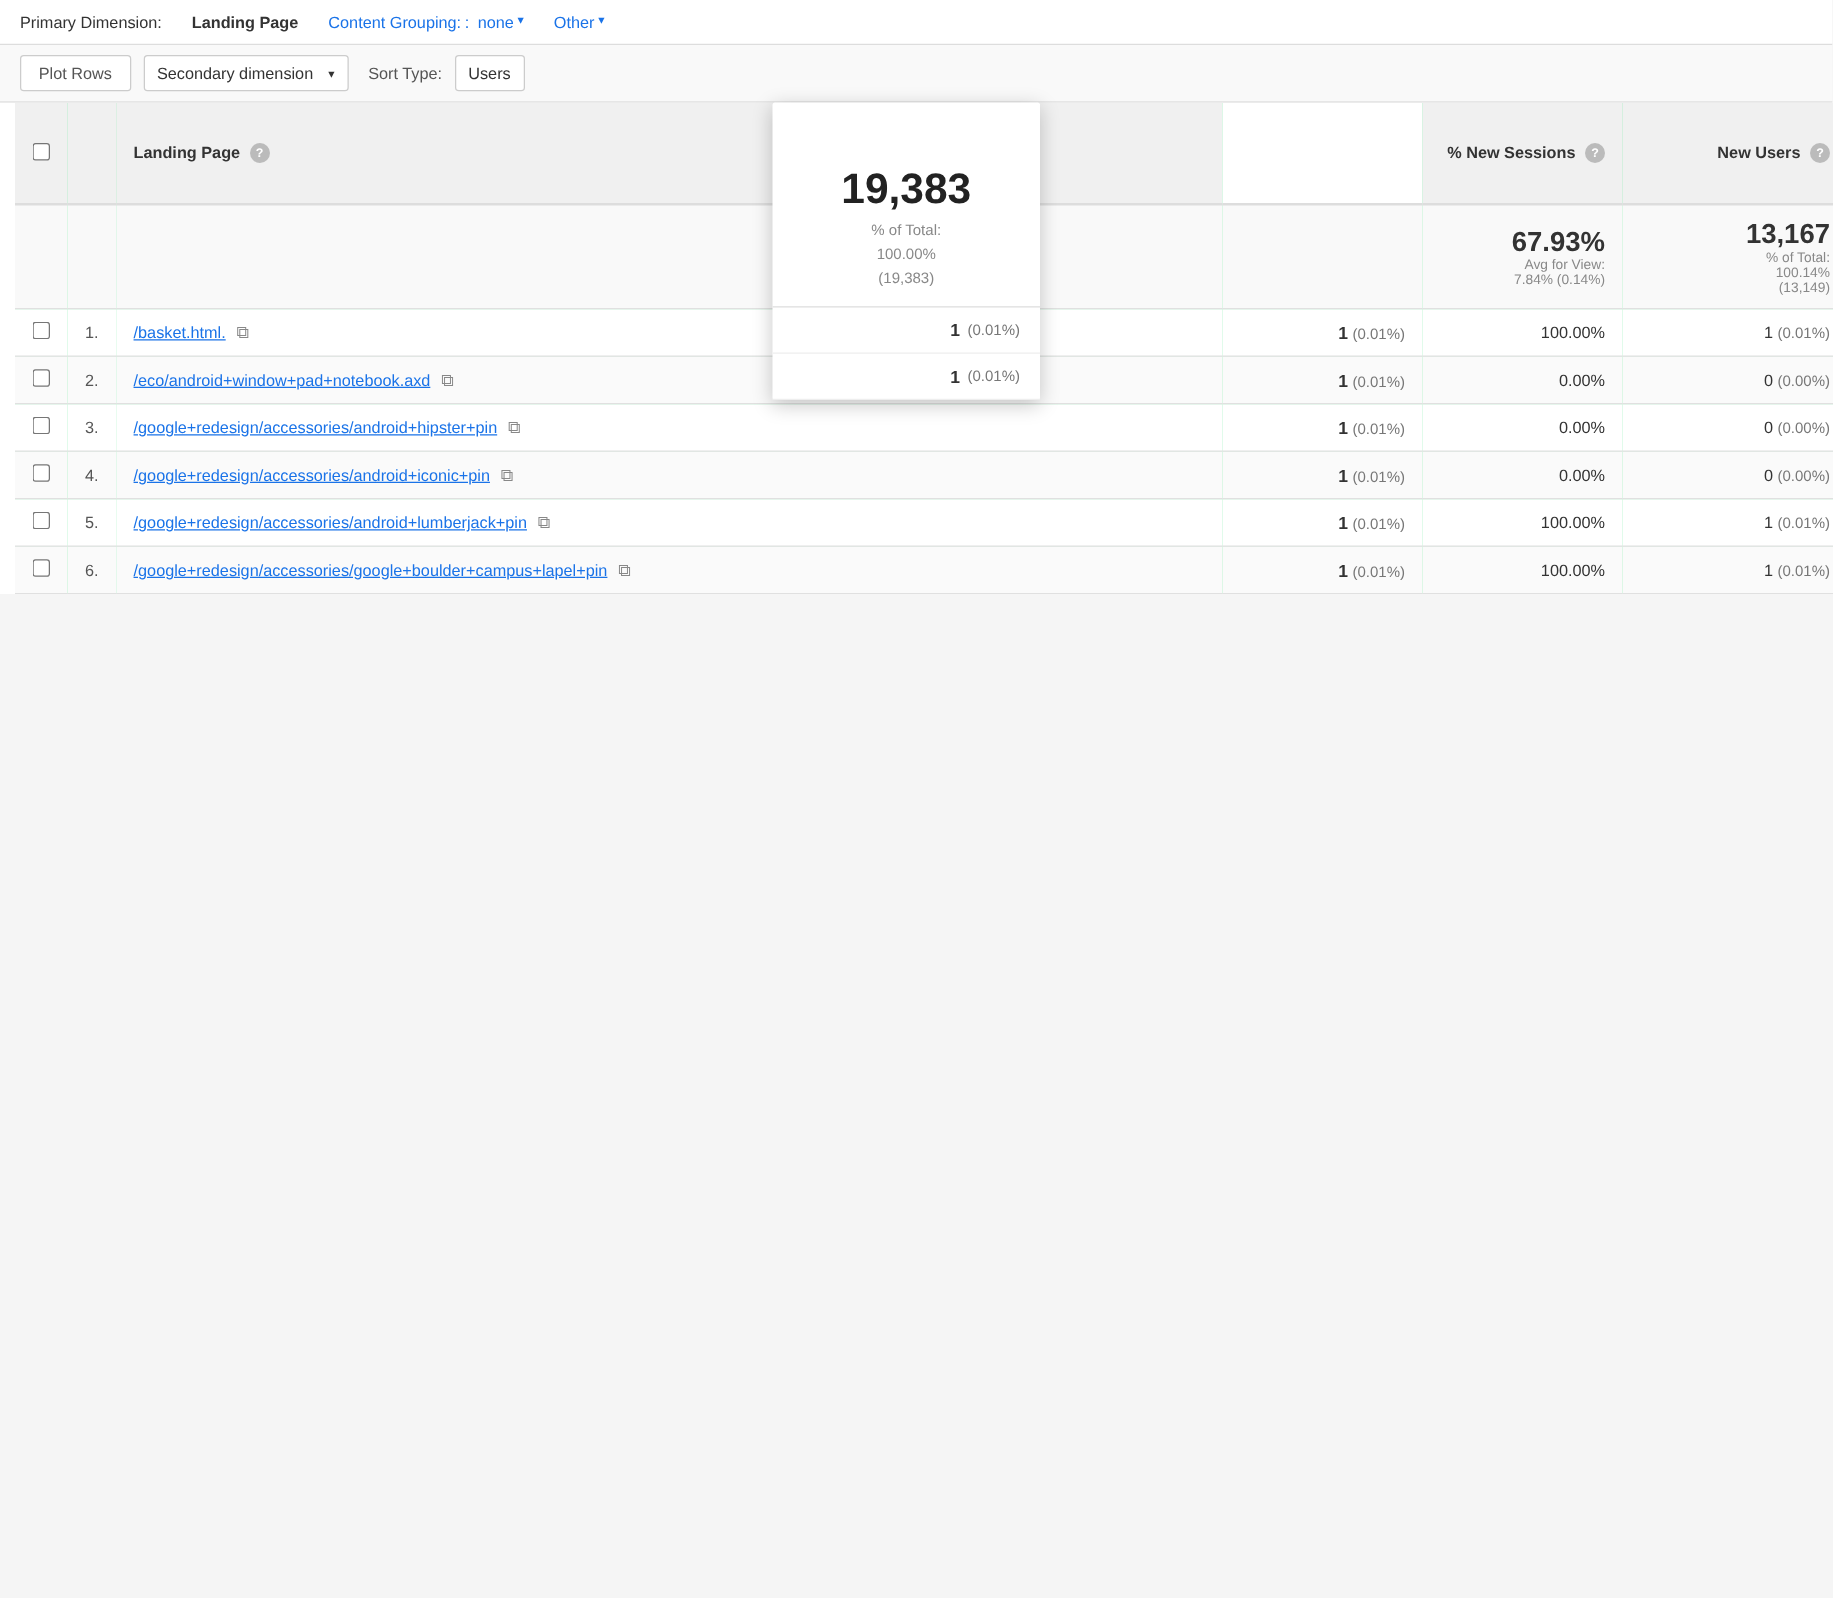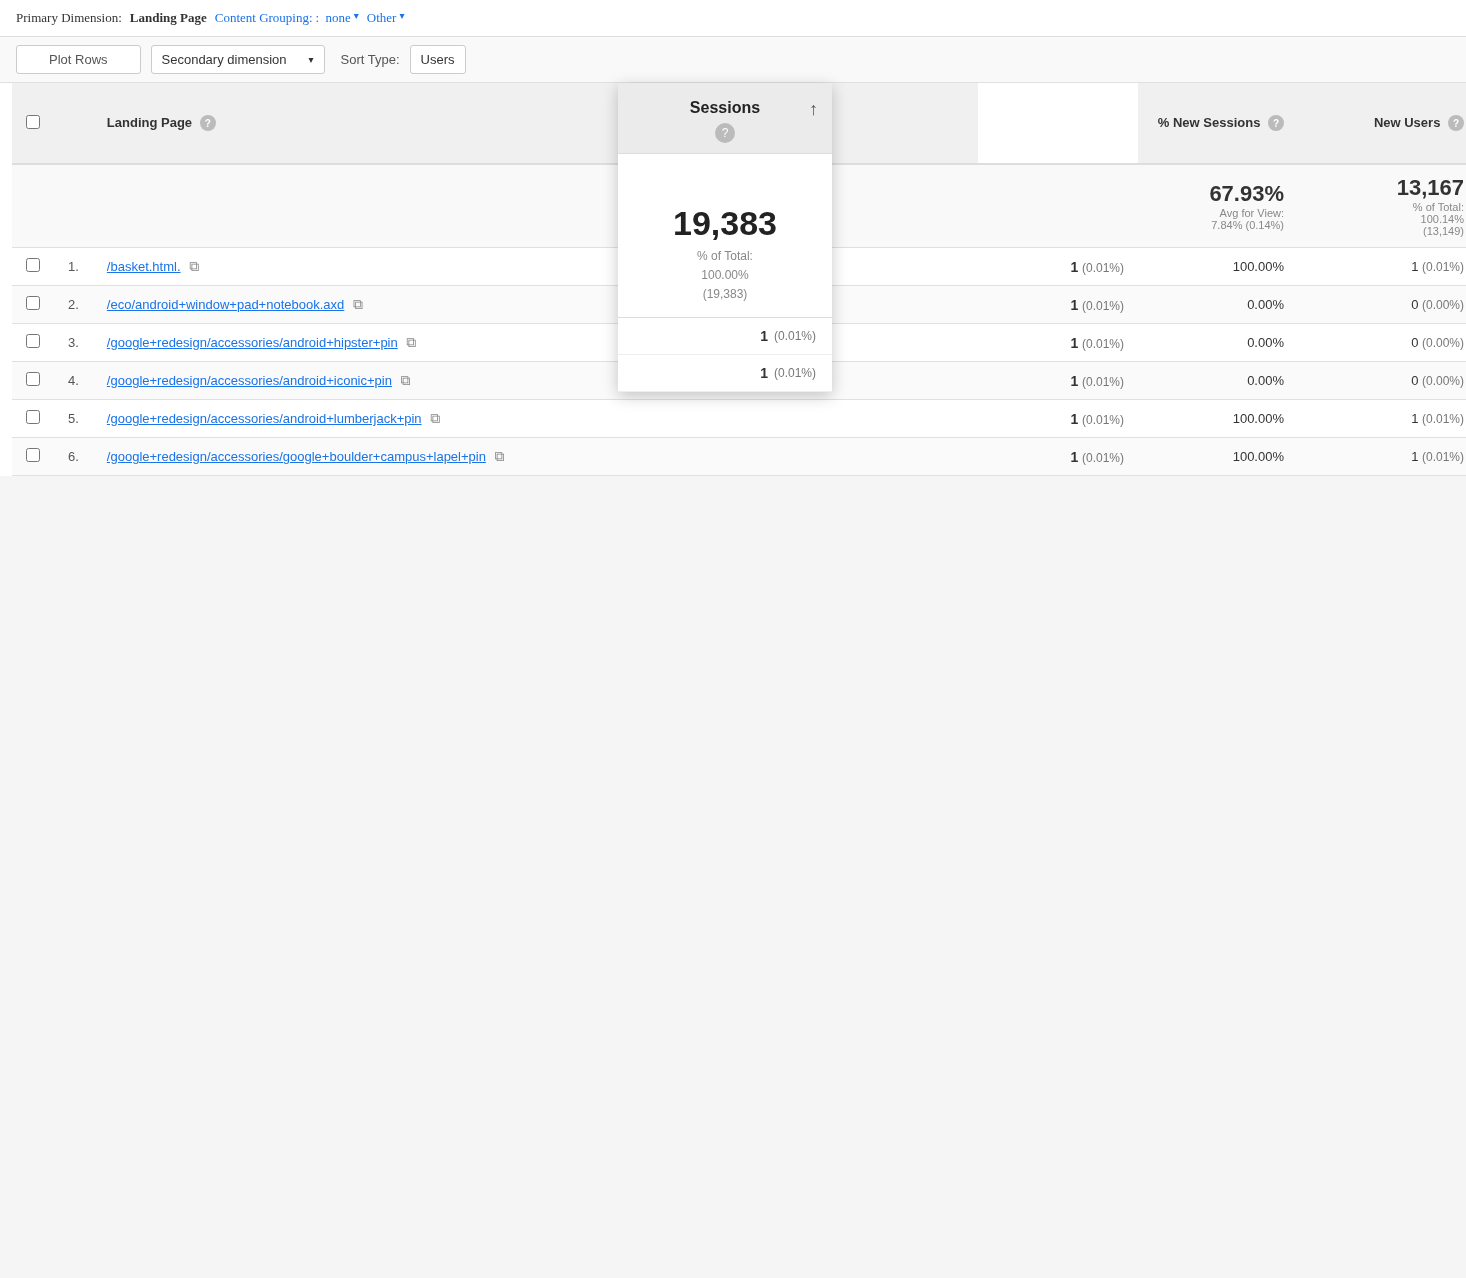--- a/index.html
+++ b/index.html
@@ -9,23 +9,22 @@
       background: #f5f5f5;
       color: #333;
     }
 
     .top-bar {
       display: flex;
       align-items: center;
       padding: 10px 16px;
       background: #fff;
       border-bottom: 1px solid #ddd;
-      gap: 8px;
-      font-size: 13px;
-      font-family: Liberation Serif, serif;
+      gap: 24px;
+      font-size: 13px;
     }
     .top-bar-link { color: #1a73e8; cursor: pointer; }
     .dropdown-trigger {
       display: flex;
       align-items: flex-start;
       gap: 3px;
       cursor: pointer;
     }
     .chevron-down { font-size: 10px; }
 
@@ -33,37 +32,37 @@
       display: flex;
       align-items: center;
       padding: 8px 16px;
       background: #f9f9f9;
       border-bottom: 1px solid #e0e0e0;
       gap: 10px;
     }
     .btn-plot-rows {
       border: 1px solid #ccc;
       background: #fff;
-      padding: 6px 32px;
+      padding: 6px 14px;
       border-radius: 3px;
       font-size: 13px;
       color: #555;
       cursor: pointer;
     }
     .dropdown-box {
       display: flex;
       align-items: center;
       border: 1px solid #ccc;
       background: #fff;
       padding: 6px 10px;
       border-radius: 3px;
       font-size: 13px;
       color: #333;
       cursor: pointer;
-      gap: 22px;
+      gap: 12px;
     }
     .sort-label { color: #555; margin-left: 6px; }
 
     
     .table-wrapper {
       position: relative;
       overflow-x: auto;
       background: #fff;
     }
     table {
@@ -264,27 +263,20 @@
   </div>
   <span class="sort-label">Sort Type:</span>
   <div class="dropdown-box">
     <span>Users</span>
   </div>
 </div>
 
 <div class="table-container">
 
   <div class="floating-sessions-card">
-    <div class="fsc-header">
-      <div class="fsc-title">Sessions</div>
-      <span class="fsc-up-btn">↑</span>
-      <div>
-        <span class="fsc-help">?</span>
-      </div>
-    </div>
     <div class="fsc-total">
       <div class="fsc-big-num">19,383</div>
       <div class="fsc-pct-text">
         <span>% of Total:</span><br>
         <span>100.00%</span><br>
         <span>(19,383)</span>
       </div>
     </div>
     <div class="fsc-data-row">
       <span class="fsc-data-num">1</span>

